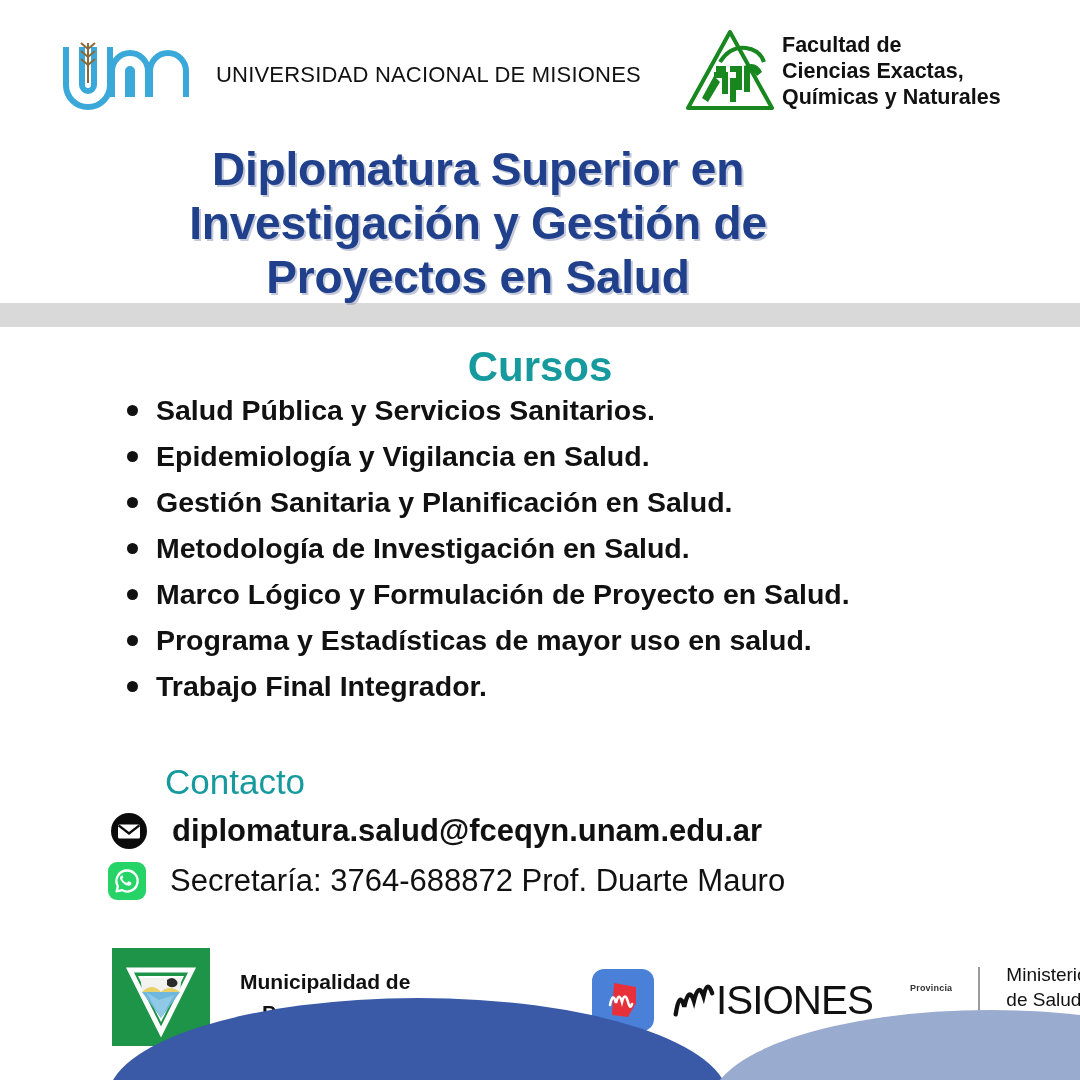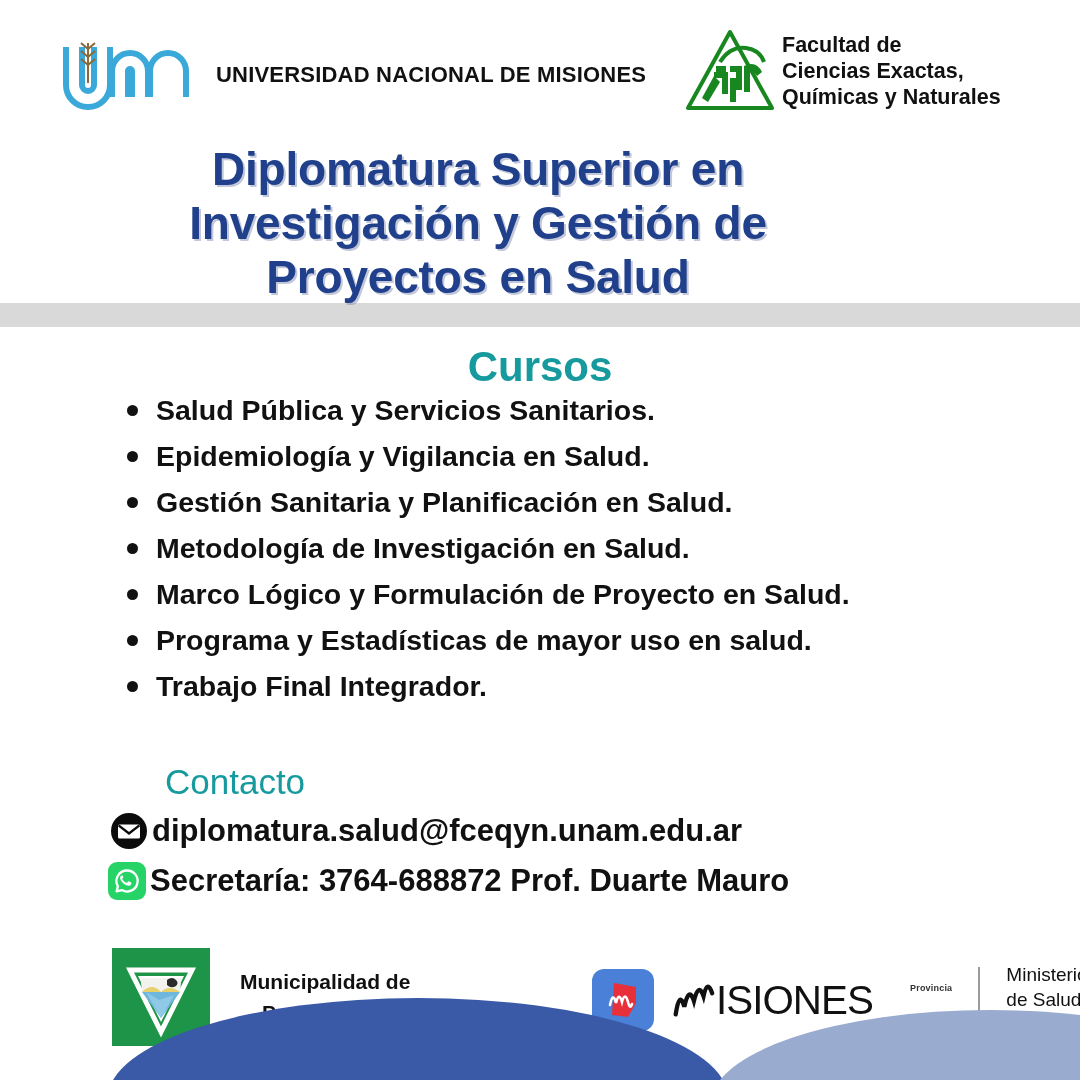--- a/index.html
+++ b/index.html
@@ -30,21 +30,21 @@
   .ellipse-right{
     position:absolute;left:710px;bottom:-120px;width:560px;height:190px;
     background:#9aabd0;border-radius:50%;
   }
 
   
   .header{position:absolute;left:0;top:0;width:1080px;height:140px;}
   .unam-block{position:absolute;left:52px;top:35px;display:flex;align-items:center;gap:14px;}
   .unam-mark{width:150px;height:80px;}
   .unam-text{
-    font-size:22px;font-weight:bold;color:#111;line-height:1.16;letter-spacing:.2px;text-align:right;
+    font-size:22px;font-weight:normal;color:#111;line-height:1.16;letter-spacing:.2px;text-align:right;
   }
   .fceqyn-block{position:absolute;left:680px;top:22px;display:flex;align-items:center;gap:2px;}
   .fceqyn-mark{width:100px;height:100px;}
   .fceqyn-text{font-size:21.5px;font-weight:bold;color:#111;line-height:1.2;}
 
   
   .title{
     position:absolute;left:0;top:143px;width:956px;text-align:center;
     font-size:46px;font-weight:bold;color:#21408c;line-height:1.17;
     letter-spacing:-0.2px;
@@ -68,24 +68,24 @@
   }
   .course-list li .bullet{
     position:absolute;left:9px;top:13px;width:11px;height:11px;border-radius:50%;background:#111;
   }
 
   
   .contacto-head{
     position:absolute;left:165px;top:762px;
     font-size:35px;color:#169a9d;font-weight:normal;
   }
-  .contact-row{position:absolute;display:flex;align-items:center;gap:4px;}
+  .contact-row{position:absolute;display:flex;align-items:center;gap:24px;}
   .contact-email{left:110px;top:812px;}
   .contact-wa{left:108px;top:862px;}
-  .contact-text{font-size:31px;font-weight:bold;color:#111;white-space:nowrap;}
+  .contact-text{font-size:31px;font-weight:normal;color:#111;white-space:nowrap;}
   .contact-text.email{font-weight:600;}
   .mail-icon{width:38px;height:38px;}
   .wa-icon{width:38px;height:38px;}
 
   
   .muni{position:absolute;left:112px;top:948px;display:flex;align-items:center;gap:30px;}
   .muni-mark{width:98px;height:98px;}
   .muni-text{font-size:21px;font-weight:bold;color:#111;line-height:1.5;}
   .muni-text span{display:block;}
   .muni-text span.l2{padding-left:22px;}

